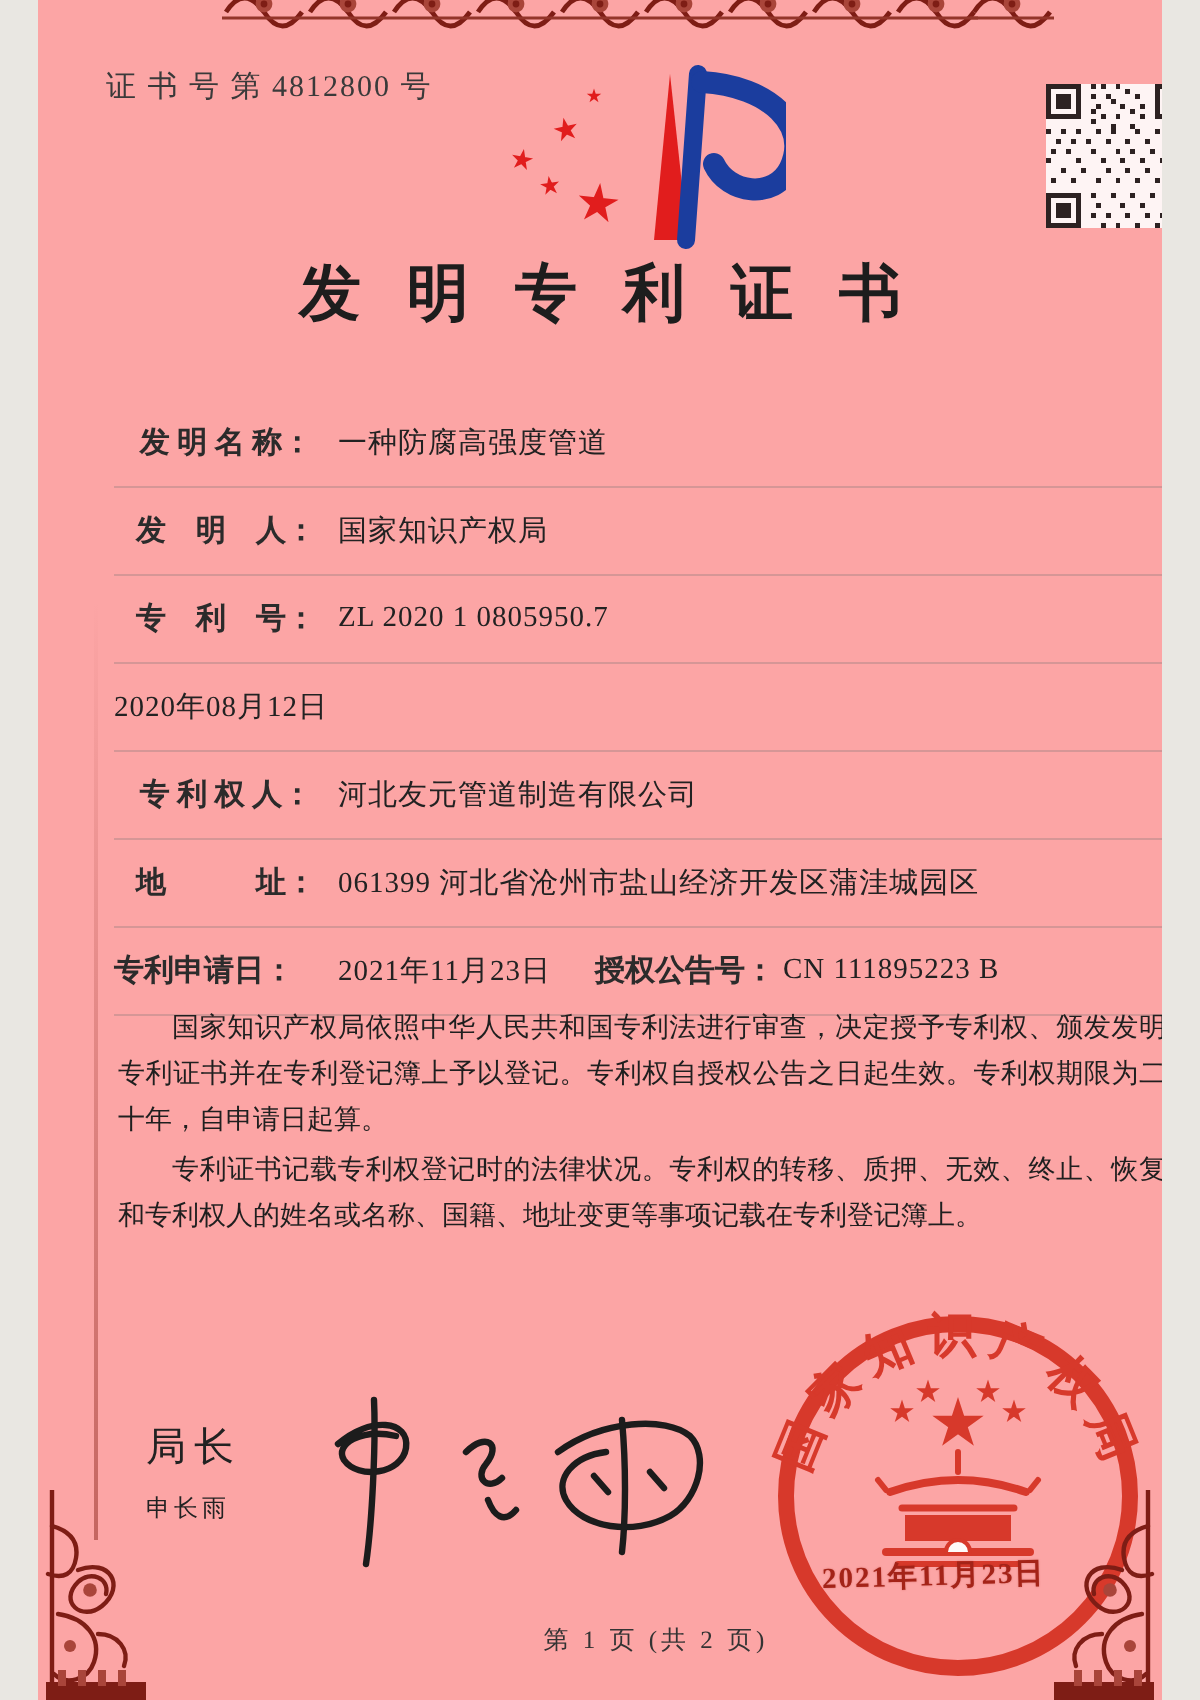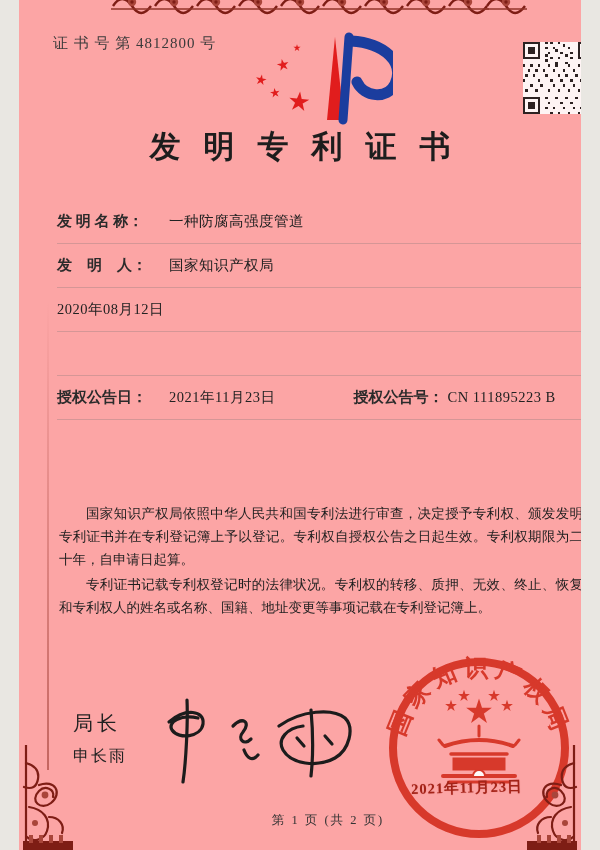--- a/index.html
+++ b/index.html
@@ -13,33 +13,33 @@
   
   .left-line{position:absolute;left:28px;top:300px;width:2px;height:470px;
     background:linear-gradient(to bottom,rgba(160,60,50,0),rgba(150,50,40,.55));}
   .cert-no{position:absolute;left:34px;top:34px;font-size:15px;letter-spacing:1px;color:#3a3a3a;}
   .logo{position:absolute;left:226px;top:30px;width:148px;height:98px;}
   .qr{position:absolute;left:504px;top:42px;width:72px;height:72px;opacity:.88;}
   .title{position:absolute;top:126px;left:0;width:100%;text-align:center;
     font-size:31px;font-weight:700;letter-spacing:23px;text-indent:23px;color:#1d1d1d;font-family:Liberation Serif, serif;}
   .fields{position:absolute;left:38px;top:200px;width:534px;}
   .frow{height:43px;display:flex;align-items:center;
-    border-bottom:1px solid rgba(110,110,110,.28);}
+    border-bottom:1px solid rgba(110,110,110,.28);text-align:center;}
   .flabel{display:inline-block;min-width:112px;font-size:15px;font-weight:600;
     color:#2b2b2b;white-space:pre;}
   .fvalue{font-size:14.5px;color:#222;letter-spacing:.5px;}
   .grant-row{height:43px;display:flex;align-items:center;
     border-bottom:1px solid rgba(110,110,110,.28);}
   .grant-cell{display:flex;align-items:center;}
-  .grant-cell.second{margin-left:78px;}
+  .grant-cell.second{margin-left:22px;}
   .paras{position:absolute;left:40px;top:502px;width:524px;}
   .para{font-size:13.5px;line-height:23px;text-indent:2em;margin:0 0 2px 0;
     color:#1f1f1f;text-align:justify;}
   .signer-title{position:absolute;left:54px;top:710px;font-size:20px;letter-spacing:4px;color:#222;}
-  .signer-name{position:absolute;left:54px;top:746px;font-size:16px;letter-spacing:2px;color:#222;}
+  .signer-name{position:absolute;left:54px;top:746px;font-size:12px;letter-spacing:2px;color:#222;}
   .signature{position:absolute;left:132px;top:692px;width:215px;height:105px;}
   .seal{position:absolute;left:366px;top:654px;width:188px;height:188px;opacity:.95;}
   .seal-date{position:absolute;left:392px;top:778px;width:150px;font-size:14.5px;
     font-weight:700;color:#a42318;letter-spacing:1px;transform:rotate(-1.5deg);
     text-shadow:0 0 1px rgba(164,35,24,.4);}
   .footer{position:absolute;top:812px;left:0;width:100%;text-align:center;
     font-size:12.5px;letter-spacing:2px;color:#333;margin-left:28px;}
   .corner{position:absolute;bottom:0;width:58px;height:105px;}
   .corner.bl{left:0;}
   .corner.br{right:0;transform:scaleX(-1);}
@@ -114,27 +114,37 @@
   <div class="fields">
     <div class="frow">
       <span class="flabel">发 明 名 称：</span>
       <span class="fvalue">一种防腐高强度管道</span>
     </div>
     <div class="frow">
       <span class="flabel">发　明　人：</span>
       <span class="fvalue">国家知识产权局</span>
     </div>
     <div class="frow">
+      <span class="flabel">专　利　号：</span>
+      <span class="fvalue">ZL 2020 1 0805950.7</span>
+    </div>
+    <div class="frow">
       <span class="fvalue">2020年08月12日</span>
     </div>
     <div class="frow">
+      <span class="flabel">专 利 权 人：</span>
+      <span class="fvalue">河北友元管道制造有限公司</span>
+    </div>
+    <div class="frow">
+      <span class="flabel">地　　　址：</span>
+      <span class="fvalue">061399 河北省沧州市盐山经济开发区蒲洼城园区</span>
     </div>
     <div class="grant-row">
       <span class="grant-cell">
-        <span class="flabel">授权公告日：</span>
+        <span class="flabel">专利申请日：</span>
         <span class="fvalue">2021年11月23日</span>
       </span>
       <span class="grant-cell second">
         <span class="flabel" style="min-width:0;margin-right:4px">授权公告号：</span>
         <span class="fvalue">CN 111895223 B</span>
       </span>
     </div>
   </div>
 
   <div class="paras">

